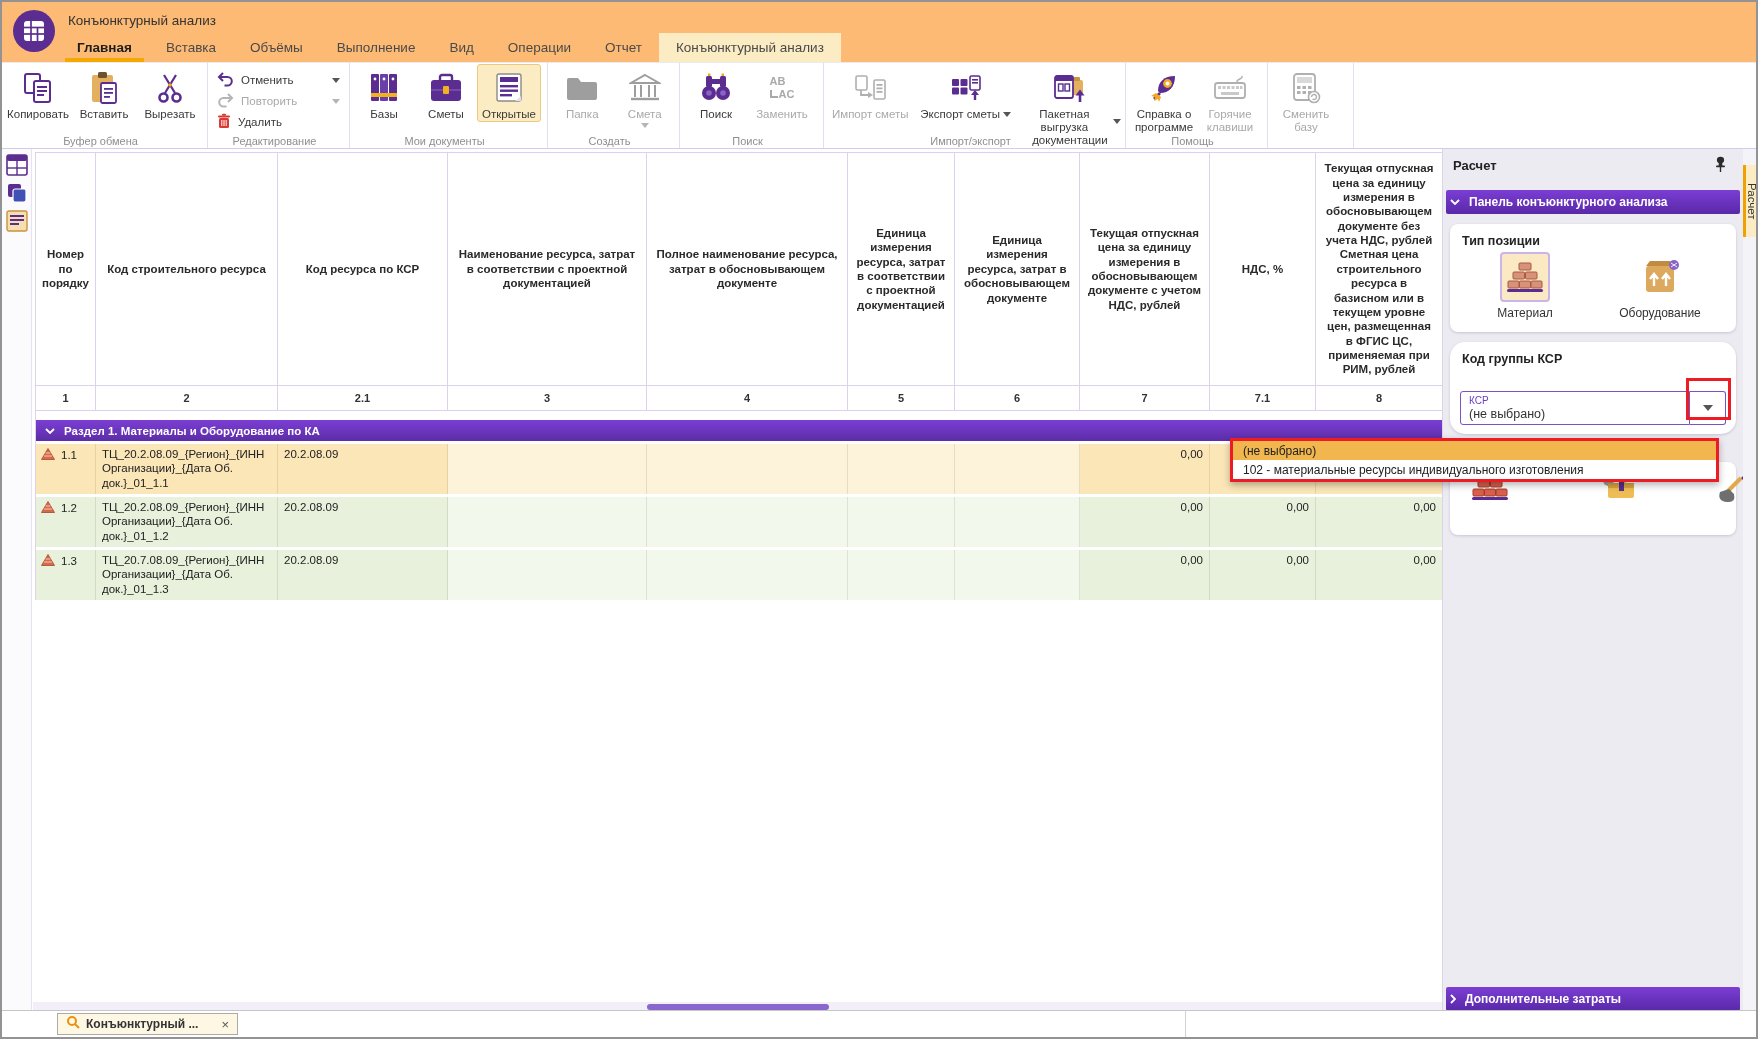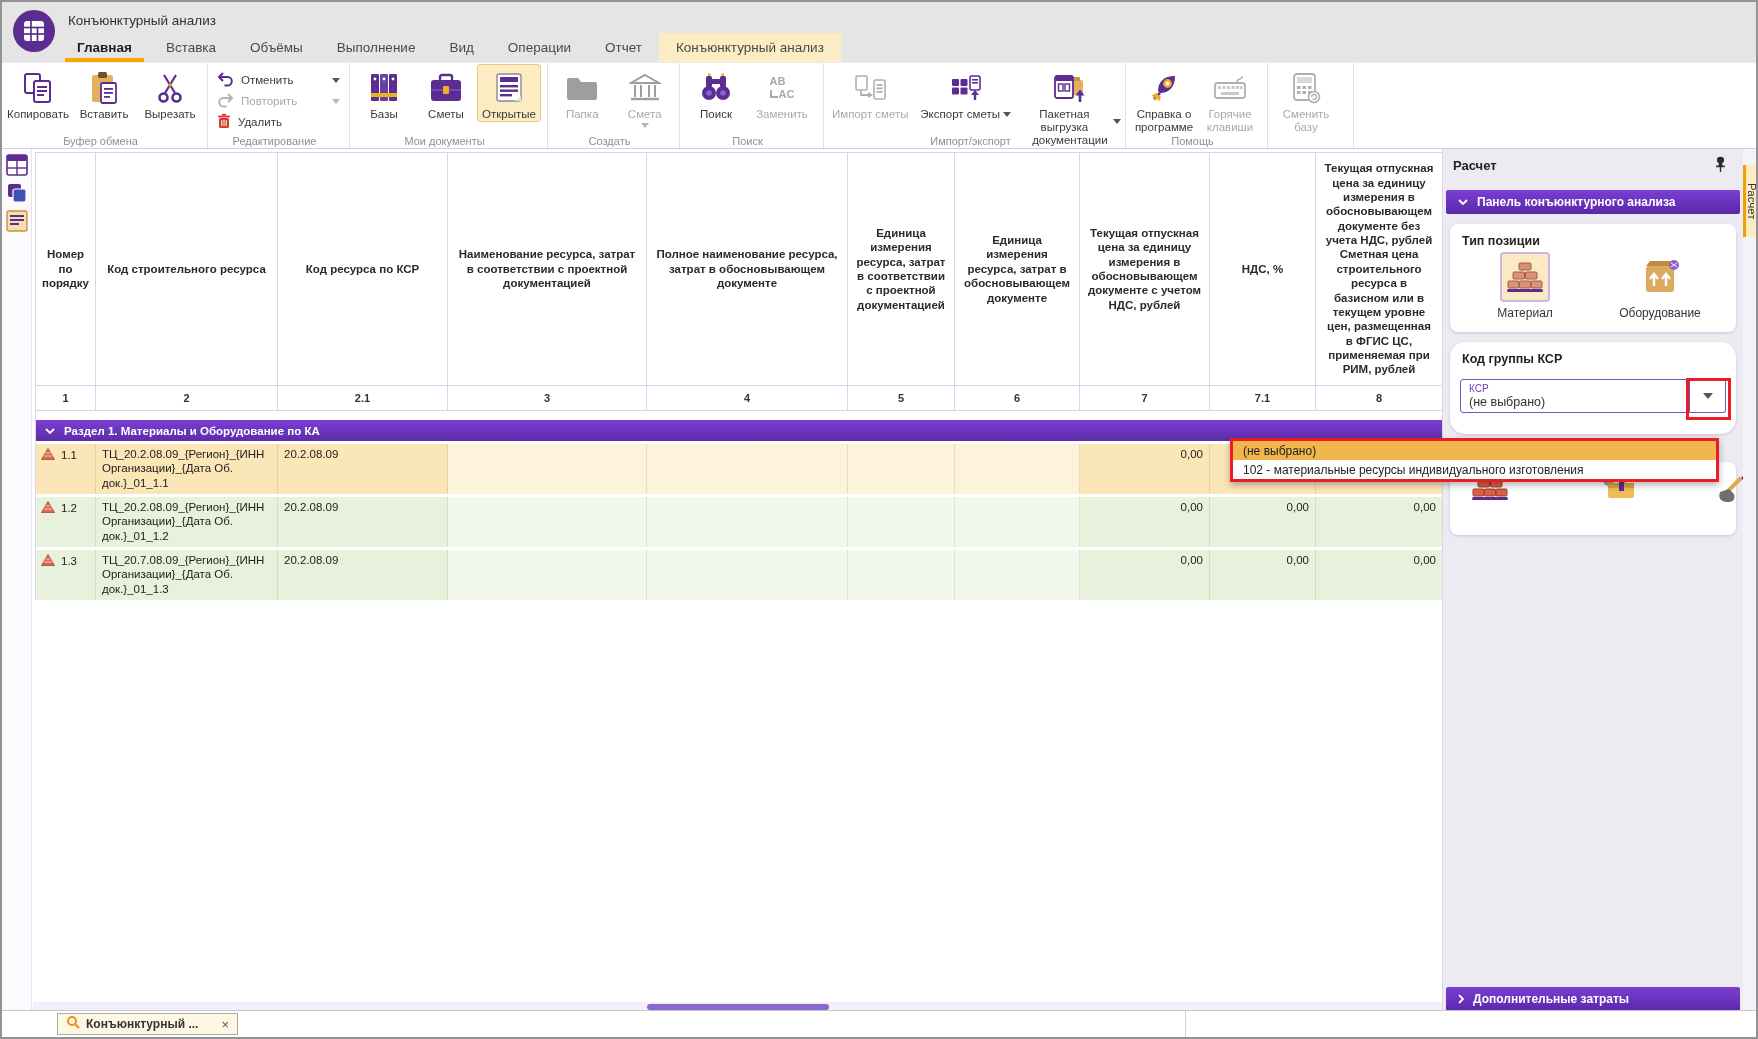--- a/index.html
+++ b/index.html
@@ -1,18 +1,18 @@
 <!DOCTYPE html>
 <html><head>
 <meta charset="utf-8">
 <style>
   html,body{margin:0;padding:0;background:#d8d8d8;font-family:"Liberation Sans",sans-serif;}
   .win{position:relative;width:1758px;height:1039px;background:#fff;border:2px solid #939393;box-sizing:border-box;overflow:hidden;}
   
-  .titlebar{position:absolute;left:0;top:0;right:0;height:60px;background:#e5e5e5;}
+  .titlebar{position:absolute;left:0;top:0;right:0;height:60px;background:#fdba74;}
   .appicon{position:absolute;left:11px;top:8px;width:42px;height:42px;border-radius:50%;background:#5b2d90;display:flex;align-items:center;justify-content:center;}
   .apptitle{position:absolute;left:66px;top:11px;font-size:13.5px;color:#333;}
   .tabs{position:absolute;left:58px;bottom:0;height:29px;display:flex;align-items:stretch;}
   .tab{padding:0 17px;display:flex;align-items:center;font-size:13.5px;color:#4a4a4a;position:relative;white-space:nowrap;}
   .tab.current{font-weight:bold;color:#1d1d1d;}
   .tab.current::after{content:"";position:absolute;left:5px;right:5px;bottom:0;height:4px;background:#f5a800;}
   .tab.hl{background:#fbecc4;}
   
   .ribbon{position:absolute;left:0;top:60px;right:0;height:87px;border-top:1px solid #ebebeb;border-bottom:1px solid #d5cbe8;display:flex;box-sizing:border-box;background:#fff;}
   .rgroup{position:relative;border-right:1px solid #e5def2;padding:1px 3px 14px 3px;display:flex;align-items:flex-start;box-sizing:border-box;}
@@ -49,31 +49,31 @@
   .row-g .m{background:#e7f1db;} .row-g .l{background:#f3f8ec;}
   .td-num{display:flex;align-items:flex-start;gap:6px;padding:4px 2px 0 5px;}
   .td-val{text-align:right;}
   
   .hscroll{position:absolute;left:31px;top:1000px;width:1409px;height:10px;background:#f2eff8;}
   .hthumb{position:absolute;left:614px;top:2px;width:182px;height:6px;border-radius:3px;background:#8a67cc;}
   
   .panel{position:absolute;left:1440px;top:147px;width:301px;height:865px;background:#ecebf2;border-left:1px solid #d9d5e6;box-sizing:border-box;}
   .ptitle{position:absolute;left:10px;top:9px;font-size:13px;font-weight:bold;color:#222;}
   .pin{position:absolute;right:16px;top:7px;}
-  .pbar{position:absolute;left:3px;right:3px;height:24px;background:linear-gradient(180deg,#7b3ed4,#5928a8);border-radius:2px;color:#fff;font-weight:bold;font-size:12px;display:flex;align-items:center;gap:9px;padding-left:12px;box-sizing:border-box;}
+  .pbar{position:absolute;left:3px;right:3px;height:24px;background:linear-gradient(180deg,#7b3ed4,#5928a8);border-radius:2px;color:#fff;font-weight:bold;font-size:12px;display:flex;align-items:center;gap:9px;padding-left:4px;box-sizing:border-box;}
   .pbar.top{top:41px;} .pbar.bot{bottom:3px;}
   .pcard{position:absolute;left:7px;right:7px;background:#fff;border-radius:8px;box-shadow:0 1px 3px rgba(60,40,100,.2);}
   .card1{top:75px;height:108px;} .card2{top:193px;height:92px;border-radius:15px;} .card3{top:313px;height:73px;}
   .ctitle{padding:10px 12px 0 12px;font-size:12.5px;font-weight:bold;color:#222;}
   .typerow{display:flex;justify-content:space-around;padding:4px 2px 0 14px;}
   .ttile{display:flex;flex-direction:column;align-items:center;gap:4px;}
   .ticon{width:50px;height:50px;border-radius:4px;display:flex;align-items:center;justify-content:center;border:2px solid transparent;box-sizing:border-box;}
   .ticon.sel{background:#fbe9c3;border:2px solid #cbb4e8;}
   .tlabel{font-size:12px;color:#333;white-space:nowrap;}
-  .combo{display:flex;margin:13px 10px 0 10px;height:34px;}
+  .combo{display:flex;margin:25px 10px 0 10px;height:34px;}
   .cfield{flex:1;border:1px solid #7a52c4;border-radius:3px 0 0 3px;padding:3px 8px;box-sizing:border-box;background:#fff;}
   .clabel{font-size:10px;color:#6a3fc0;line-height:1.2;}
   .cvalue{font-size:12.5px;color:#333;}
   .cbtn{width:36px;border:1px solid #7a52c4;border-left:none;border-radius:0 3px 3px 0;display:flex;align-items:center;justify-content:center;background:#fff;box-sizing:border-box;}
   .tri{width:0;height:0;border-left:5px solid transparent;border-right:5px solid transparent;border-top:6px solid #555;}
   .rtypes{display:flex;justify-content:space-between;padding:6px 28px 0 20px;}
   .rtile{display:flex;flex-direction:row;align-items:flex-start;gap:9px;}
   
   .annot-combo{position:absolute;left:1684px;top:376px;width:45px;height:42px;border:3px solid #ed1c24;z-index:40;box-sizing:border-box;}
   .ksr-dd{position:absolute;left:1228px;top:436px;width:489px;background:#fff;border:3px solid #ed1c24;z-index:50;box-sizing:border-box;box-shadow:0 3px 7px rgba(0,0,0,.3);}

